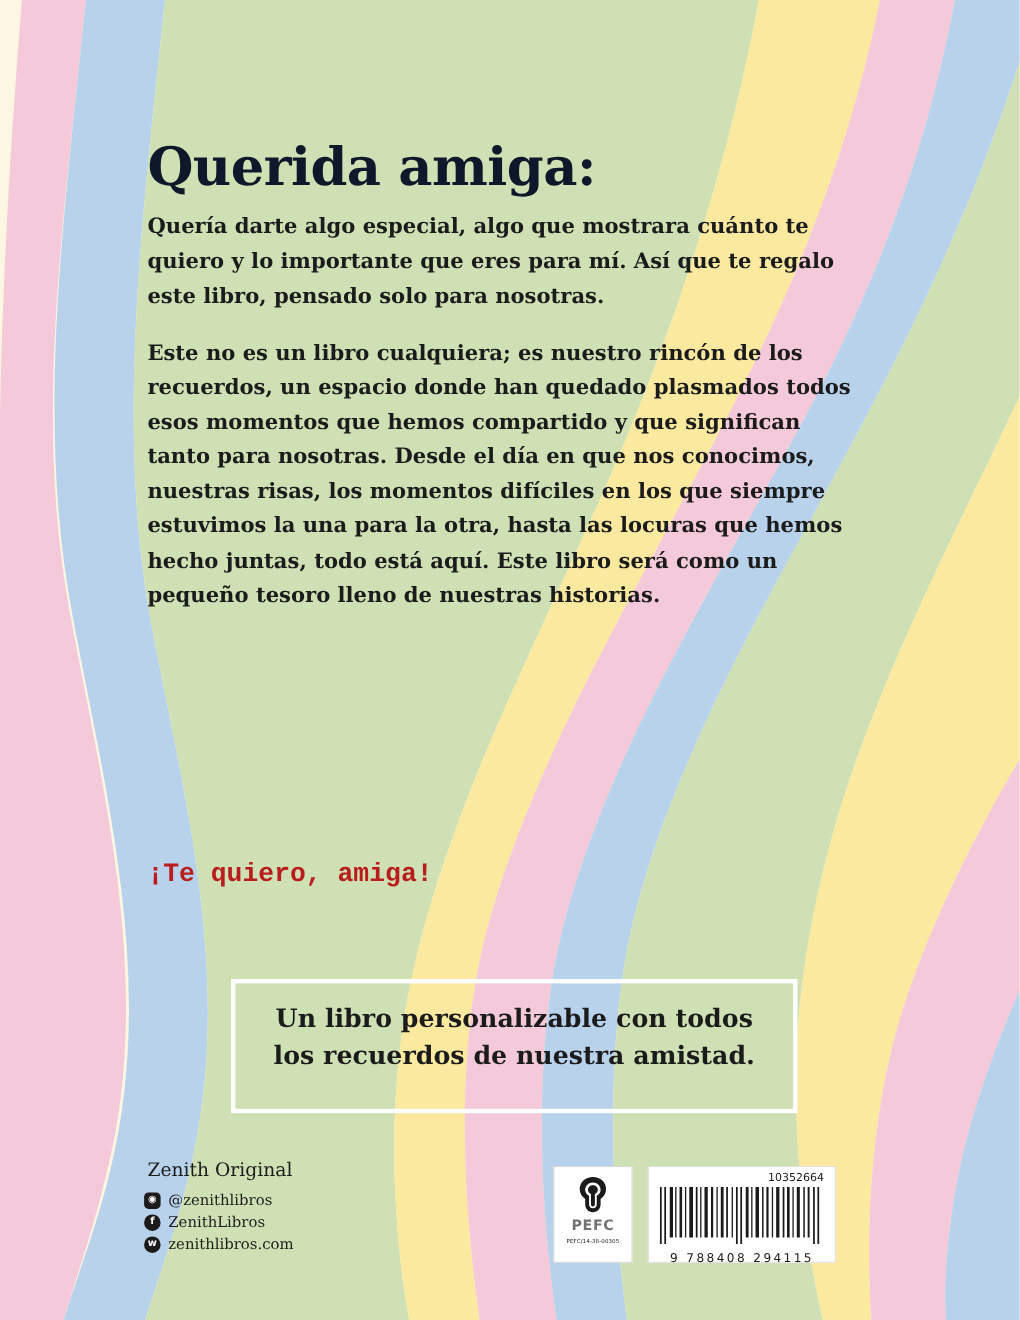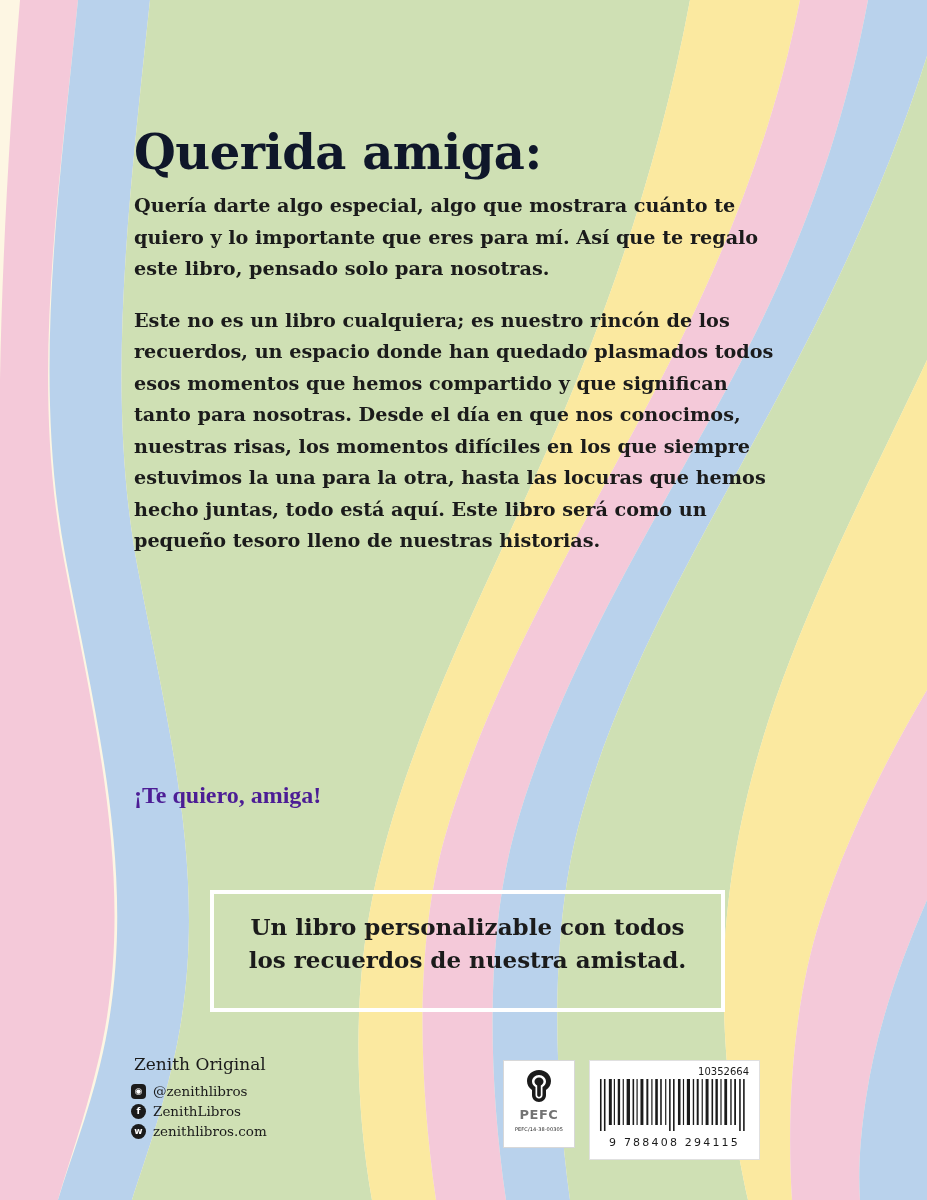--- a/index.html
+++ b/index.html
@@ -55,24 +55,24 @@
   .body-text p {
     margin: 0 0 20px 0;
   }
   .body-text p:last-child {
     margin-bottom: 0;
   }
   .closing {
     position: absolute;
     left: 134px;
     top: 782px;
-    font-family: Liberation Serif, serif;
+    font-family: Liberation Mono, monospace;
     font-weight: bold;
     font-size: 24px;
-    color: #4c1d95;
+    color: #b91c1c;
   }
   .callout {
     position: absolute;
     left: 210px;
     top: 890px;
     width: 515px;
     box-sizing: border-box;
     border: 4px solid #ffffff;
     padding: 16px 18px 32px 18px;
     text-align: center;
@@ -156,21 +156,21 @@
     font-size: 5px;
     color: #1b1b1b;
     margin-top: 4px;
     letter-spacing: 0.1px;
   }
   .barcode-box {
     position: absolute;
     left: 589px;
     top: 1060px;
     width: 171px;
-    height: 100px;
+    height: 88px;
     background: #ffffff;
     border: 1px solid #e0e0e0;
     box-sizing: border-box;
     padding: 5px 8px 4px 8px;
   }
   .barcode-top {
     text-align: right;
     font-family: "DejaVu Sans", sans-serif;
     font-size: 10px;
     color: #1b1b1b;

